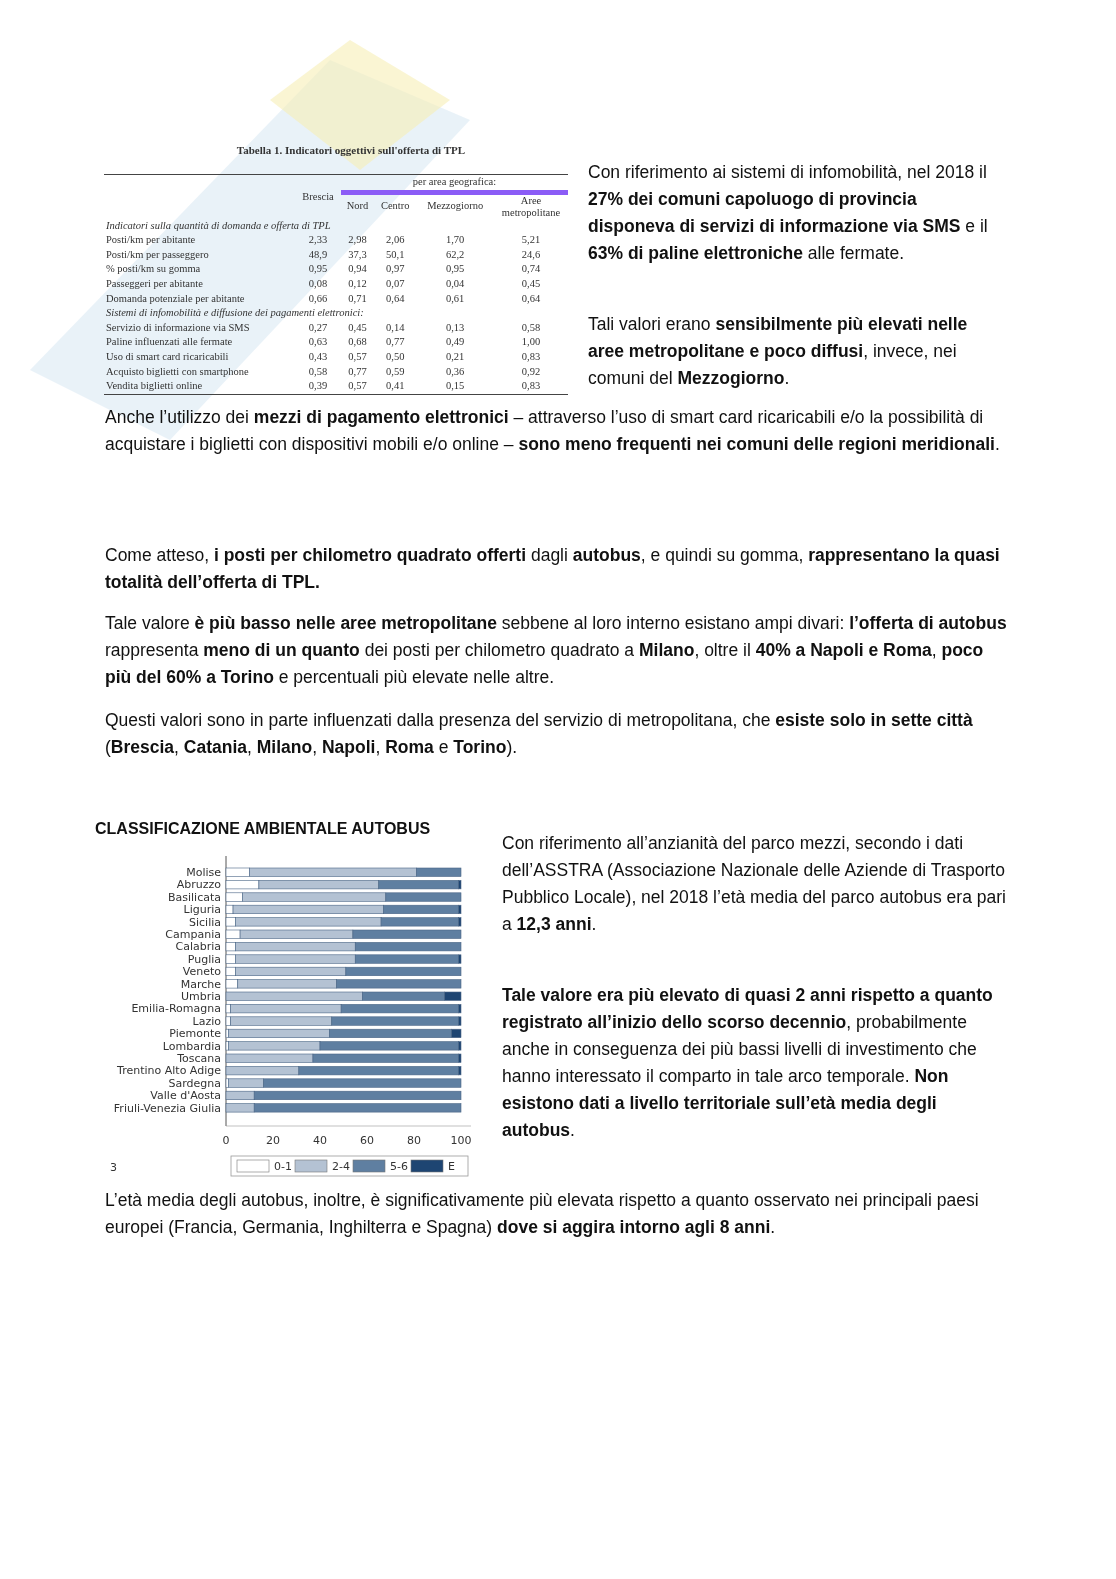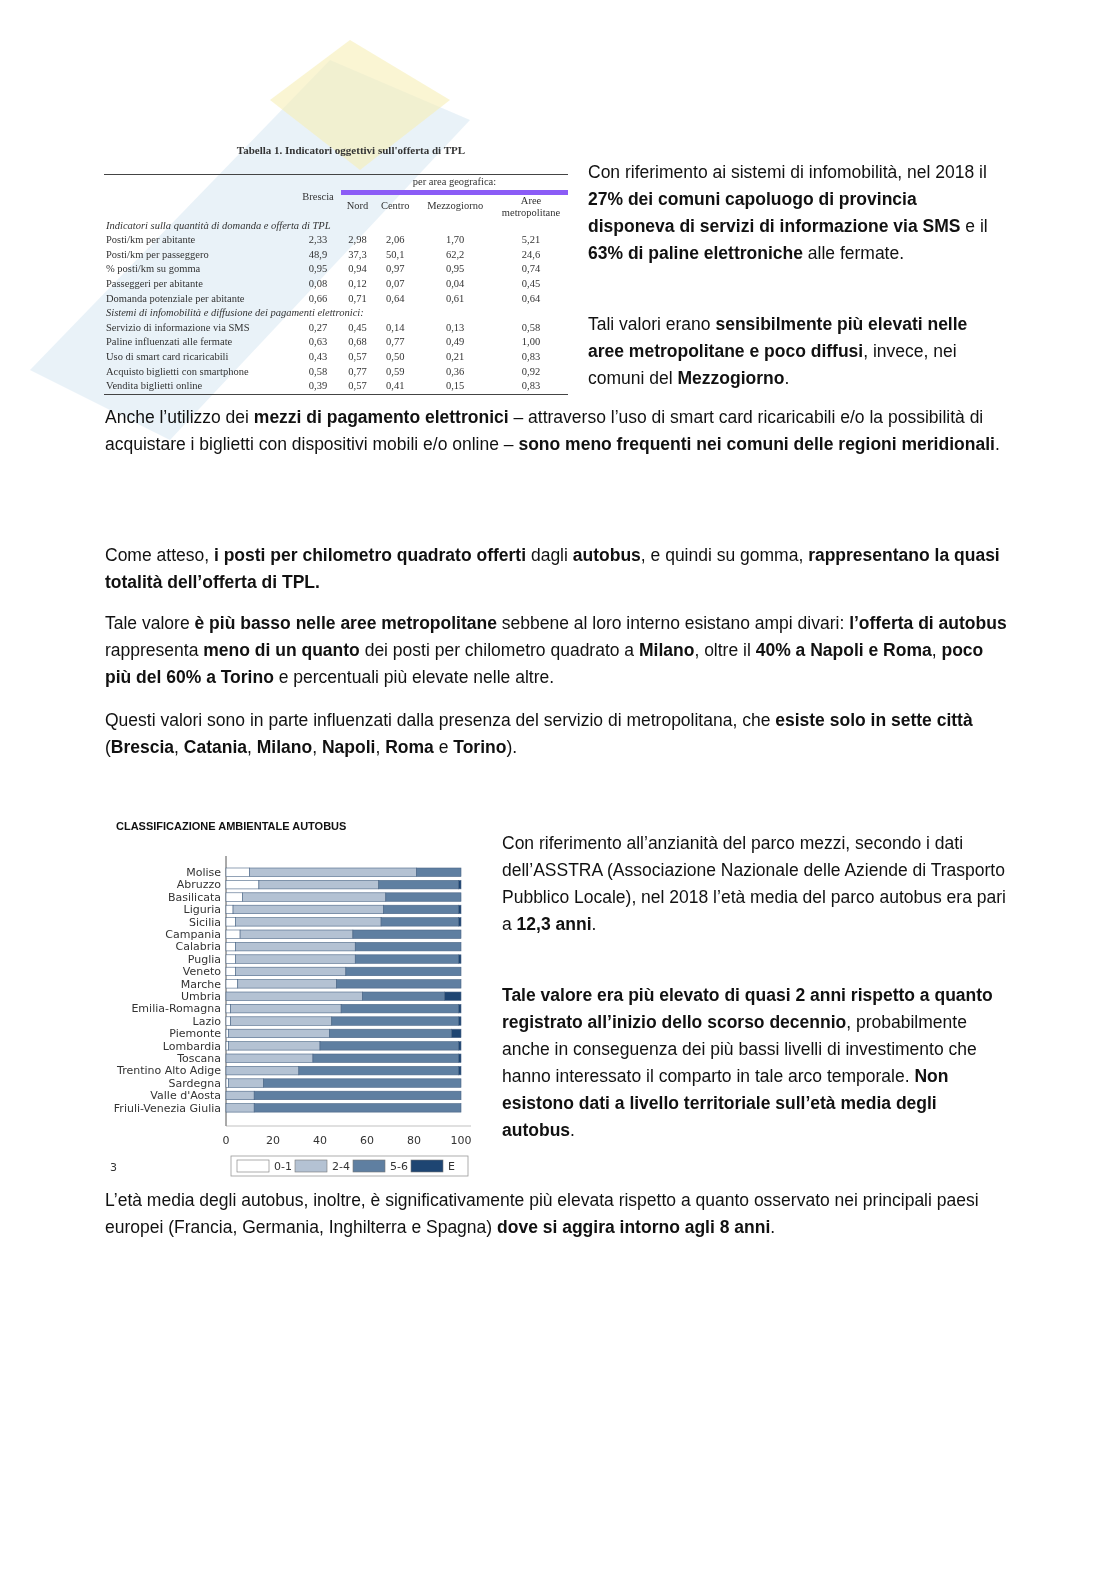--- a/index.html
+++ b/index.html
@@ -11,21 +11,21 @@
   .tbl-wrap { position:absolute; left:104px; top:144px; width:464px;
               font-family:"Liberation Serif", serif; color:#333; font-size:10.5px; }
   .tbl-title { text-align:center; font-weight:bold; font-size:11px; margin-bottom:18px; padding-left:30px; }
   table { border-collapse:collapse; width:100%; }
   table td, table th { padding:0 2px; line-height:14.6px; font-weight:normal; white-space:nowrap; }
   thead tr.top th { border-top:1.5px solid #444; }
   .num { text-align:center; }
   .sec td { font-style:italic; }
   tbody tr.last td { border-bottom:1.5px solid #444;margin-left:8px; }
   .hdr-group { border-bottom:5px solid #8b5cf6; }
-  .heading { position:absolute; left:116px; top:820px; font-weight:bold; font-size:11px; }
+  .heading { position:absolute; left:95px; top:820px; font-weight:bold; font-size:16px; }
   .chart { position:absolute; left:100px; top:850px; width:390px; height:330px; }
   .chart text { font-family:"DejaVu Sans", sans-serif; font-size:11px; fill:#333; }
 </style>
 </head>
 <body>
 
 <svg class="wm" viewBox="0 0 470 480">
   <polygon points="0,330 300,20 440,80 140,400" fill="#cfe2f0" opacity="0.45"></polygon>
   <polygon points="240,60 320,0 420,60 330,130" fill="#f6efb5" opacity="0.6"></polygon>
 </svg>

